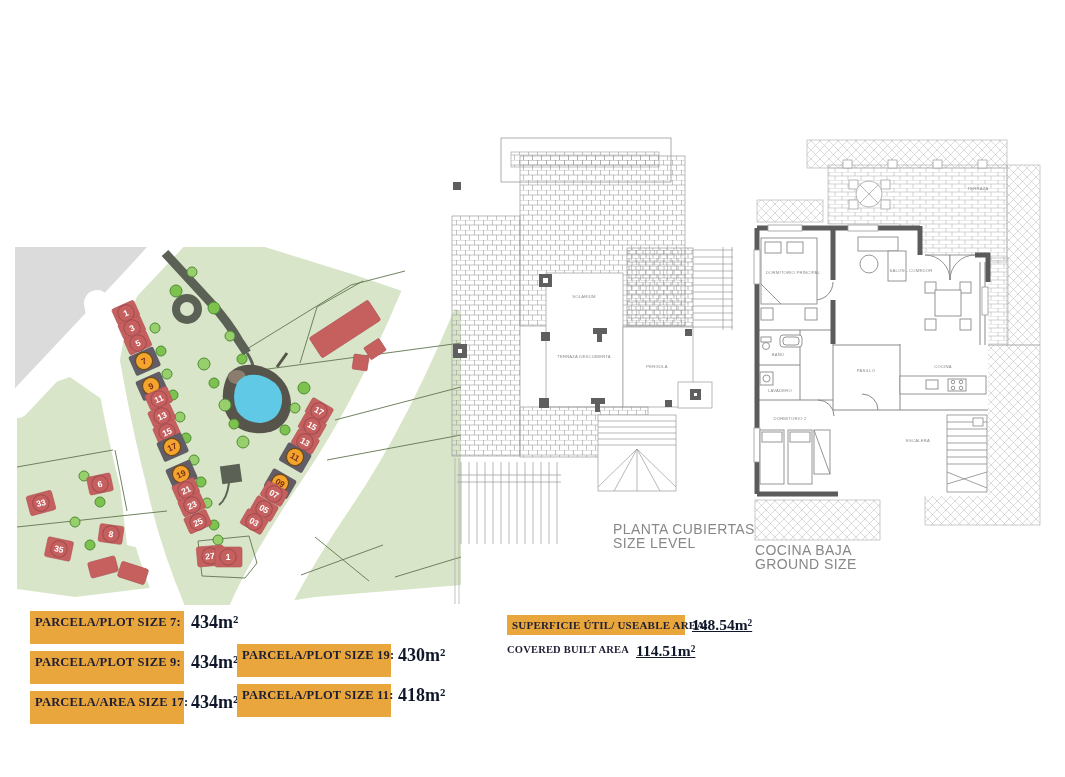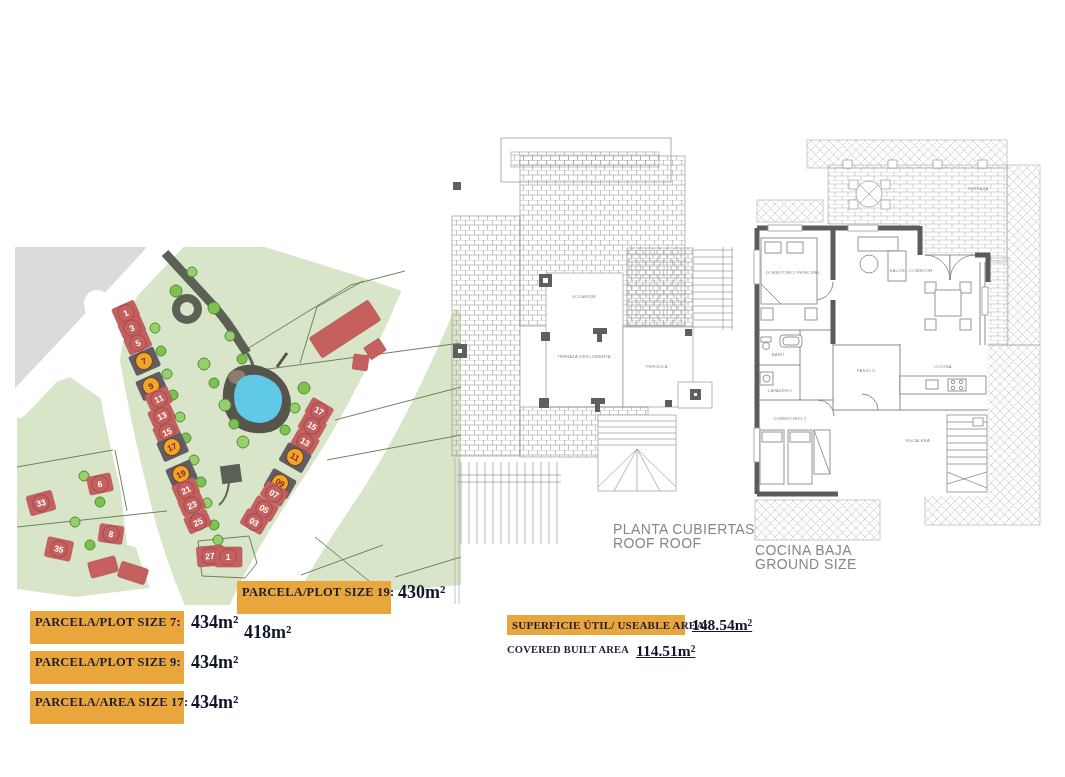--- a/index.html
+++ b/index.html
@@ -313,21 +313,21 @@
       <rect x="245" y="259" width="11" height="11"></rect>
         <rect x="249" y="263" width="3" height="3" fill="#fff"></rect>
     </g>
 
     <text class="room" x="139" y="168" text-anchor="middle">SOLARIUM</text>
     <text class="room" x="139" y="228" text-anchor="middle">TERRAZA DESCUBIERTA</text>
     <text class="room" x="212" y="238" text-anchor="middle">PERGOLA</text>
   </svg>
   <div class="abs planlabel" style="left:613px;top:522px">
     <div>PLANTA CUBIERTAS</div>
-    <div>ROOF ROOF</div>
+    <div>SIZE LEVEL</div>
   </div>
 
   <svg class="abs" style="left:748px;top:132px" width="315" height="440" viewBox="0 0 315 440">
     <defs>
       <pattern id="gdiam" width="9" height="9" patternUnits="userSpaceOnUse">
         <path d="M0,0L9,9 M9,0L0,9" stroke="#bdbdbd" stroke-width="0.55" fill="none"></path>
       </pattern>
       <pattern id="gbrick" width="13" height="8" patternUnits="userSpaceOnUse">
         <path d="M0,0H13 M0,4H13 M3,0V4 M9,4V8" stroke="#b3b3b3" stroke-width="0.6" fill="none"></path>
       </pattern>
@@ -462,26 +462,27 @@
     </div>
     <div class="prow">
       <span class="bar pbar">PARCELA/PLOT SIZE 9:</span>
       <span class="val">434m²</span>
     </div>
     <div class="prow">
       <span class="bar pbar">PARCELA/AREA SIZE 17:</span>
       <span class="val">434m²</span>
     </div>
   </div>
-  <div class="ptable" style="left:237px;top:581px">
+  <div class="ptable" style="left:237px;top:644px">
     <div class="prow">
       <span class="bar pbar">PARCELA/PLOT SIZE 19:</span>
       <span class="val">430m²</span>
     </div>
     <div class="prow">
+      <span class="bar pbar">PARCELA/PLOT SIZE 11:</span>
       <span class="val">418m²</span>
     </div>
   </div>
 
   <div class="ptable" style="left:507px;top:615px">
     <div class="srow">
       <div class="scol">
         <span class="bar sbar">SUPERFICIE ÚTIL/ USEABLE AREA:</span>
 
       </div>

